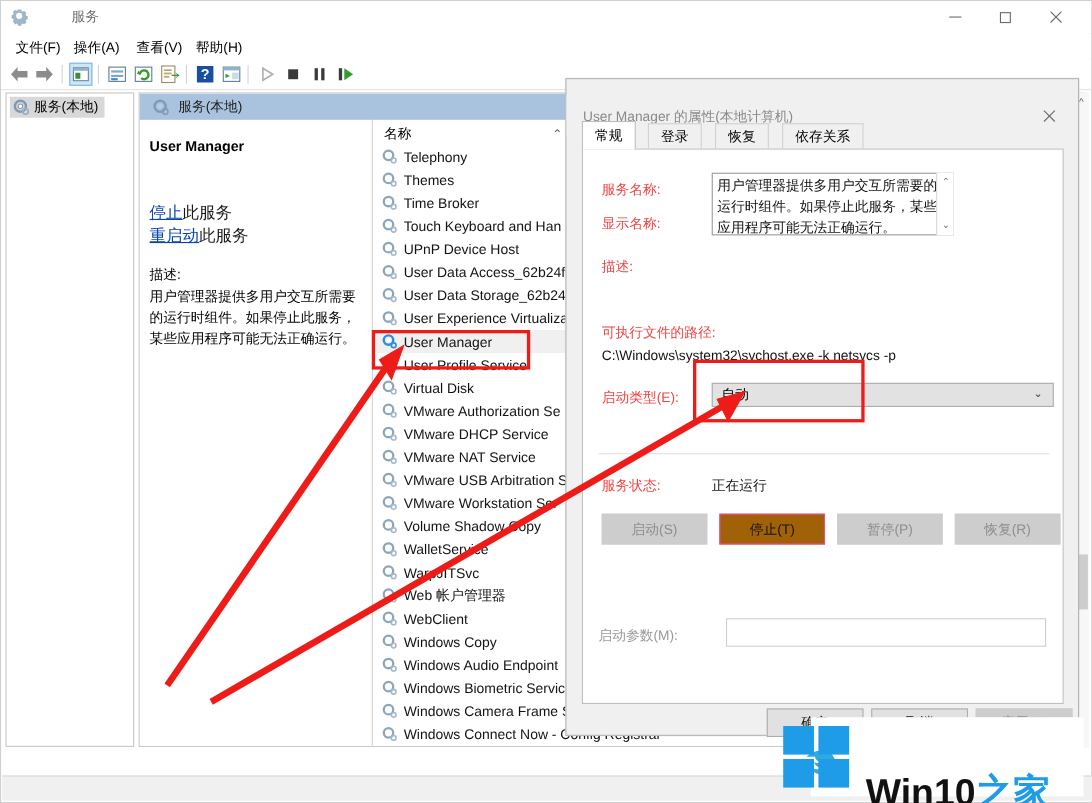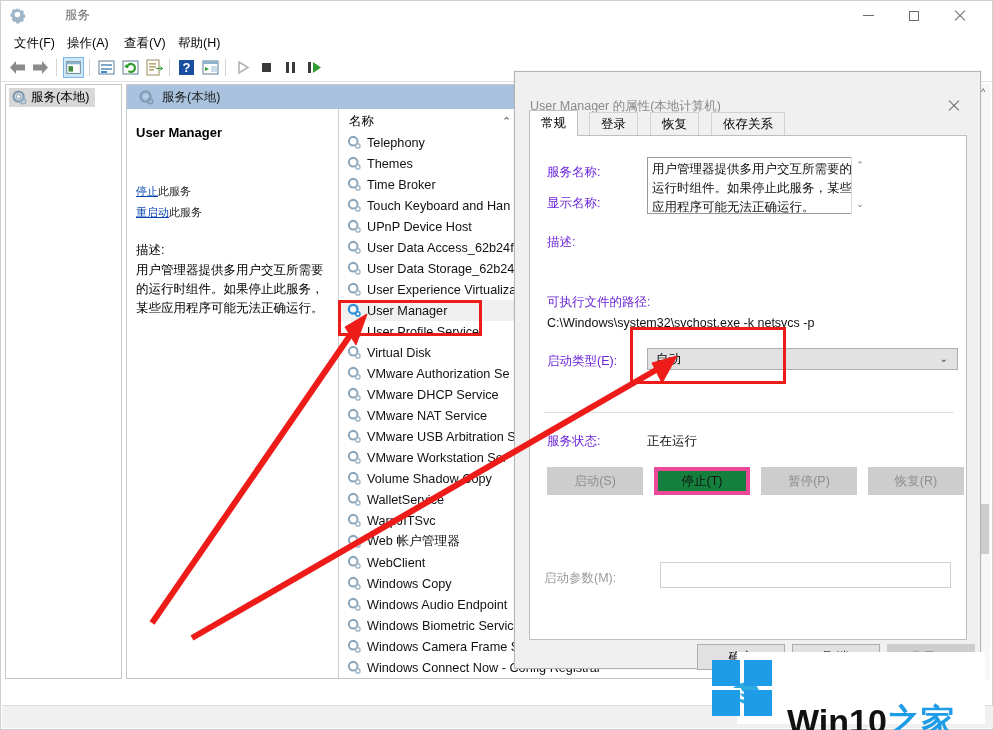--- a/index.html
+++ b/index.html
@@ -43,21 +43,21 @@
   .tree-node .ic{width:15px;height:15px;margin-right:4px;}
 
   .rightpane{position:absolute;left:125px;top:83px;width:860px;height:595px;background:#fff;border:1px solid #c7c7c7;box-sizing:border-box;overflow:hidden;}
   .pane-header{position:absolute;left:0;top:0;width:100%;height:24px;background:#a9c3de;display:flex;align-items:center;padding-left:12px;}
   .pane-header .ic{width:15px;height:15px;margin-right:8px;opacity:.55;}
   .pane-header .lbl{font-size:12.5px;color:#1d1d1d;}
   .pane-header:after{content:"";position:absolute;right:0;top:10px;width:345px;height:14px;background:#fff;border-top-left-radius:9px;}
 
   .detail{position:absolute;left:0;top:24px;width:211px;height:570px;background:#fff;border-right:1px solid #cfcfcf;}
   .detail h2{margin:0;position:absolute;left:9px;top:16px;font-size:13px;font-weight:bold;}
-  .lnk{position:absolute;left:9px;font-size:11px;color:#1a1a1a;}
+  .lnk{position:absolute;left:9px;font-size:15px;color:#1a1a1a;}
   .lnk a{color:#0645ad;text-decoration:underline;}
   .desc-label{position:absolute;left:9px;top:133px;font-size:12.5px;}
   .desc-body{position:absolute;left:9px;top:152px;width:196px;font-size:12.5px;line-height:19px;}
 
   
   .list{position:absolute;left:212px;top:24px;width:648px;height:570px;background:#fff;overflow:hidden;}
   .list-head{position:absolute;left:0;top:0;width:100%;height:23px;background:#fff;}
   .col-name{position:absolute;left:10px;top:4px;font-size:12.5px;}
   .sort-caret{position:absolute;left:163px;top:6px;color:#555;font-size:11px;}
   .rows{position:absolute;left:0;top:23px;width:100%;}
@@ -88,33 +88,33 @@
   .dlg-title{position:absolute;left:0;top:16px;width:100%;height:36px;background:#f0f0f0;}
   .dlg-title .t{position:absolute;left:15px;top:10px;font-size:12.5px;color:#8a8a8a;}
   .dlg-close{position:absolute;right:6px;top:4px;width:40px;height:28px;display:flex;align-items:center;justify-content:center;}
   .dlg-close .gl-close:before,.dlg-close .gl-close:after{background:#6b6b6b;}
 
   .tabs{position:absolute;left:14px;top:40px;width:438px;height:24px;}
   .tab{position:absolute;top:0;height:24px;padding:0 11px;display:flex;align-items:center;font-size:12.5px;background:#f0f0f0;border:1px solid #d2d2d2;border-bottom:none;box-sizing:border-box;}
   .tab.active{background:#fff;border-color:#bfbfbf;height:26px;z-index:3;}
 
   .panel{position:absolute;left:14px;top:63px;width:438px;height:505px;background:#fff;border:1px solid #bfbfbf;box-sizing:border-box;}
-  .f-label{position:absolute;font-size:12.5px;color:#6d28d9;}
+  .f-label{position:absolute;font-size:12.5px;color:#ef4444;}
   .f-val{position:absolute;font-size:12.5px;color:#111;}
   .descbox{position:absolute;left:117px;top:21px;width:220px;height:57px;background:#fff;border:1px solid #999;box-sizing:border-box;font-size:12.5px;line-height:19px;padding:2px 4px;color:#111;}
   .descsb{position:absolute;left:321px;top:21px;width:16px;height:57px;background:#fff;border-left:1px solid #d8d8d8;box-sizing:border-box;}
   .descsb span{position:absolute;left:0;width:16px;height:14px;display:flex;align-items:center;justify-content:center;color:#7a7a7a;font-size:9px;}
 
   .combo{position:absolute;left:117px;top:140px;width:311px;height:22px;background:#e2e2e2;border:1px solid #adadad;box-sizing:border-box;display:flex;align-items:center;padding-left:8px;font-size:12.5px;}
   .combo .arr{position:absolute;right:9px;top:4px;color:#444;font-size:10px;}
   .hr{position:absolute;left:14px;top:198px;width:410px;height:1px;background:#e0e0e0;}
 
   .btnrow{position:absolute;left:14px;top:245px;width:410px;height:28px;}
   .sbtn{position:absolute;top:0;width:96px;height:28px;display:flex;align-items:center;justify-content:center;font-size:12.5px;background:#cdcdcd;color:#8e8e8e;border:1px solid #cdcdcd;box-sizing:border-box;}
-  .sbtn.enabled{background:#15803d;color:#111;border:4px solid #ec4899;}
+  .sbtn.enabled{background:#a16207;color:#111;border:1px solid #ec4899;}
 
   .hint{position:absolute;left:14px;top:288px;font-size:12.5px;color:#111;}
   .param-label{position:absolute;left:14px;top:340px;font-size:12.5px;color:#9a9a9a;}
   .param-box{position:absolute;left:130px;top:332px;width:291px;height:26px;background:#fff;border:1px solid #cfcfcf;box-sizing:border-box;}
 
   .dlgbtns{position:absolute;left:0;top:572px;width:467px;height:26px;}
   .dbtn{position:absolute;top:0;width:88px;height:26px;display:flex;align-items:center;justify-content:center;font-size:12.5px;background:#e1e1e1;border:1px solid #adadad;box-sizing:border-box;color:#111;}
   .dbtn.disabled{background:#cdcdcd;border-color:#cdcdcd;color:#8e8e8e;}
 
   

